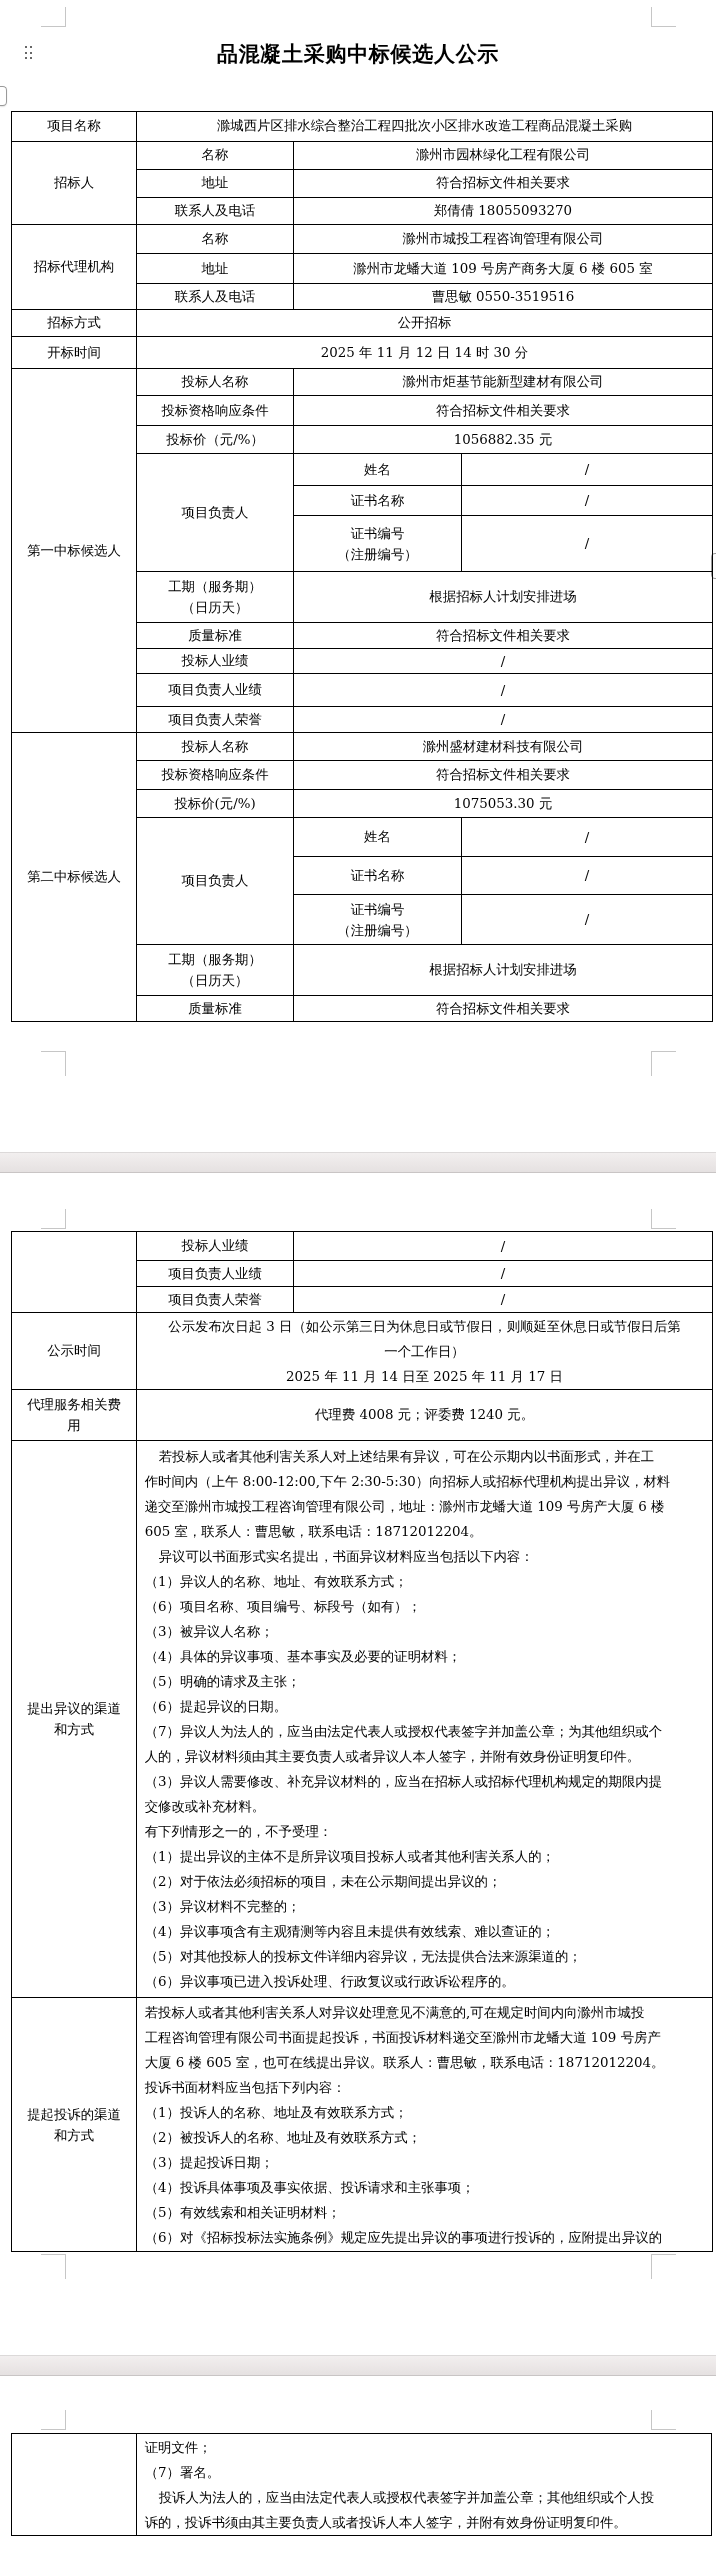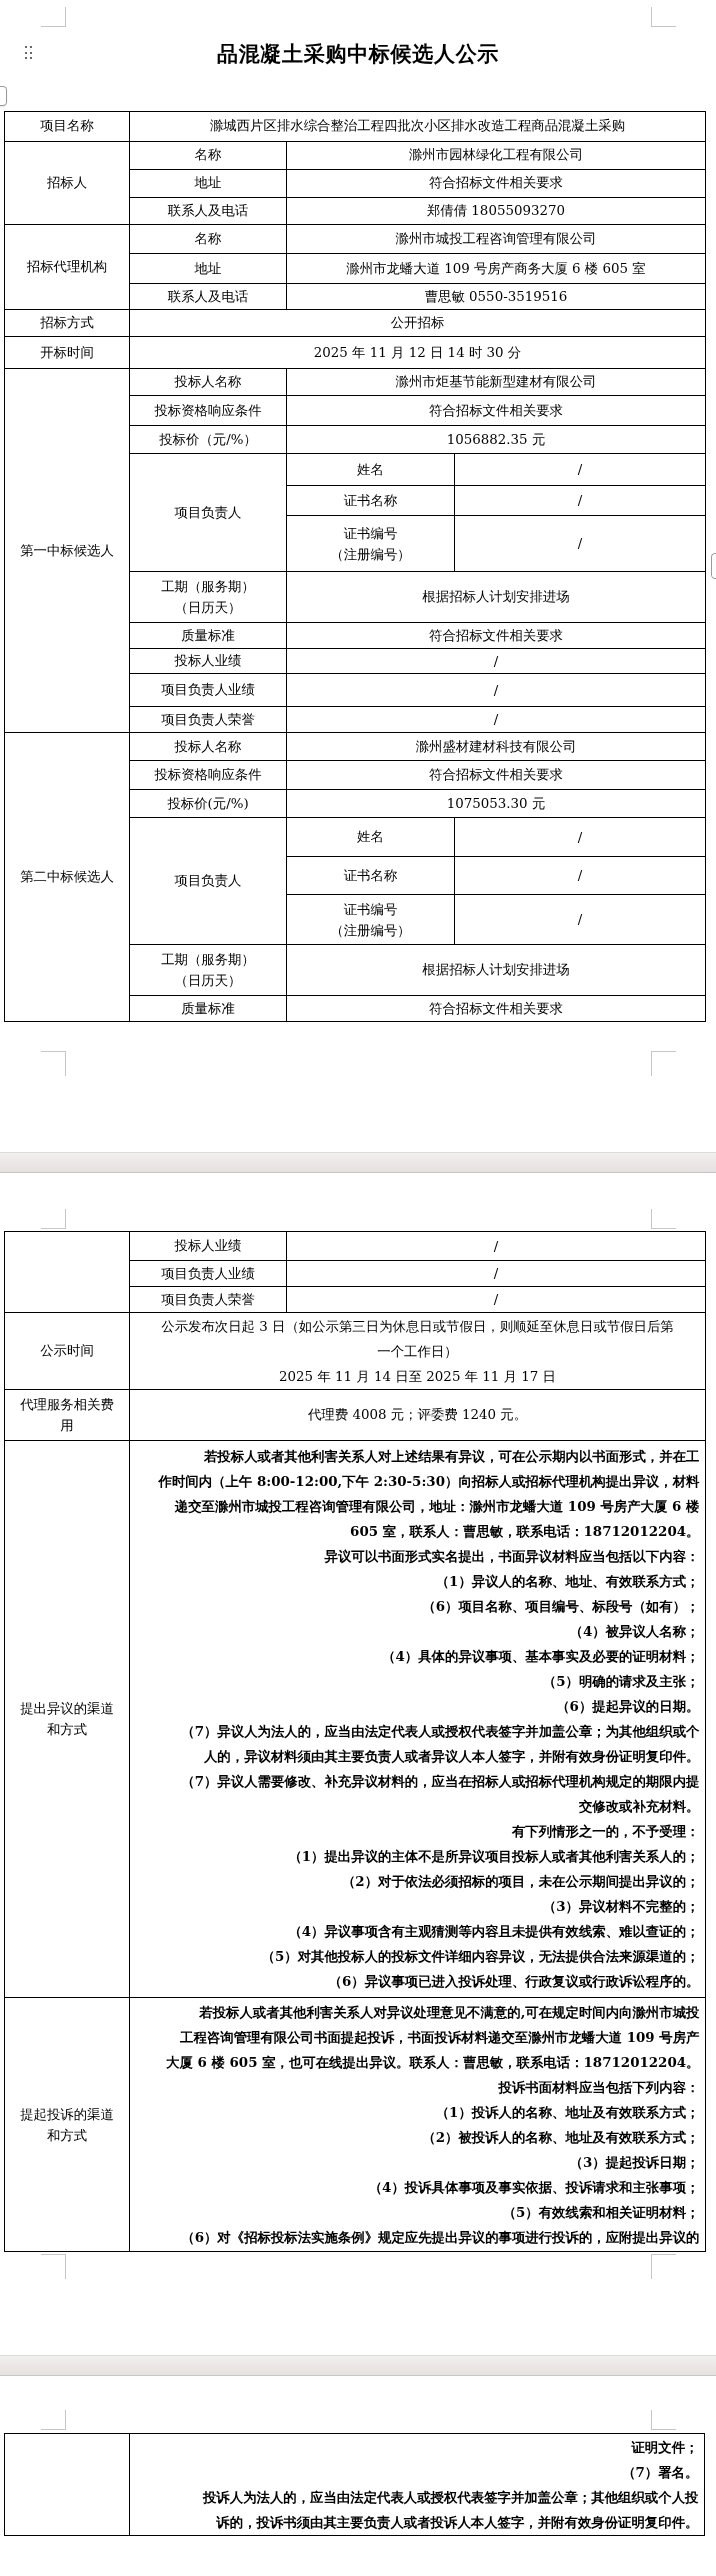--- a/index.html
+++ b/index.html
@@ -22,26 +22,26 @@
   .cm{position:absolute;width:24px;height:19px;border:0 solid #c6c6c6;}
   .cm.bl{border-right-width:1.4px;border-bottom-width:1.4px;}  
   .cm.br{border-left-width:1.4px;border-bottom-width:1.4px;}   
   .cm.tl{border-right-width:1.4px;border-top-width:1.4px;}     
   .cm.tr{border-left-width:1.4px;border-top-width:1.4px;}      
   
   .pgsep{position:absolute;left:0;width:716px;height:19px;
          background:linear-gradient(180deg,#f2efef 0%,#ebe7e7 55%,#e5e1e1 100%);
          border-top:0.7px solid #dcd9d9;border-bottom:0.7px solid #c9c5c5;}
   
-  table.tbl{position:absolute;left:4px;width:701px;border-collapse:collapse;table-layout:fixed;
+  table.tbl{position:absolute;left:11px;width:701px;border-collapse:collapse;table-layout:fixed;
             border:1.4px solid #000;}
   .tbl td{border:0.7px solid #000;padding:0;font-size:13.4px;vertical-align:middle;overflow:hidden;}
   .lbl,.val{text-align:center;}
   .two>div{line-height:21px;}
-  .para{text-align:right;font-weight:bold;}
+  .para{text-align:left;}
   .ln{height:25px;line-height:25px;padding:0 5.6px 0 7.7px;white-space:nowrap;font-size:13.4px;}
   .ind{text-indent:14px;}
   .cl3{line-height:25px;text-align:center;}
 </style>
 </head>
 <body>
 
 <div class="doc">
 
   <div class="cm bl" style="left:41px;top:7px;"></div>
@@ -252,27 +252,27 @@
         <div>和方式</div>
       </td>
       <td class="para" colspan="3">
         <div class="ln ind">若投标人或者其他利害关系人对上述结果有异议，可在公示期内以书面形式，并在工</div>
         <div class="ln">作时间内（上午 8:00-12:00,下午 2:30-5:30）向招标人或招标代理机构提出异议，材料</div>
         <div class="ln">递交至滁州市城投工程咨询管理有限公司，地址：滁州市龙蟠大道 109 号房产大厦 6 楼</div>
         <div class="ln">605 室，联系人：曹思敏，联系电话：18712012204。</div>
         <div class="ln ind">异议可以书面形式实名提出，书面异议材料应当包括以下内容：</div>
         <div class="ln">（1）异议人的名称、地址、有效联系方式；</div>
         <div class="ln">（6）项目名称、项目编号、标段号（如有）；</div>
-        <div class="ln">（4）被异议人名称；</div>
+        <div class="ln">（3）被异议人名称；</div>
         <div class="ln">（4）具体的异议事项、基本事实及必要的证明材料；</div>
         <div class="ln">（5）明确的请求及主张；</div>
         <div class="ln">（6）提起异议的日期。</div>
         <div class="ln">（7）异议人为法人的，应当由法定代表人或授权代表签字并加盖公章；为其他组织或个</div>
         <div class="ln">人的，异议材料须由其主要负责人或者异议人本人签字，并附有效身份证明复印件。</div>
-        <div class="ln">（7）异议人需要修改、补充异议材料的，应当在招标人或招标代理机构规定的期限内提</div>
+        <div class="ln">（3）异议人需要修改、补充异议材料的，应当在招标人或招标代理机构规定的期限内提</div>
         <div class="ln">交修改或补充材料。</div>
         <div class="ln">有下列情形之一的，不予受理：</div>
         <div class="ln">（1）提出异议的主体不是所异议项目投标人或者其他利害关系人的；</div>
         <div class="ln">（2）对于依法必须招标的项目，未在公示期间提出异议的；</div>
         <div class="ln">（3）异议材料不完整的；</div>
         <div class="ln">（4）异议事项含有主观猜测等内容且未提供有效线索、难以查证的；</div>
         <div class="ln">（5）对其他投标人的投标文件详细内容异议，无法提供合法来源渠道的；</div>
         <div class="ln">（6）异议事项已进入投诉处理、行政复议或行政诉讼程序的。</div>
       </td>
     </tr>

